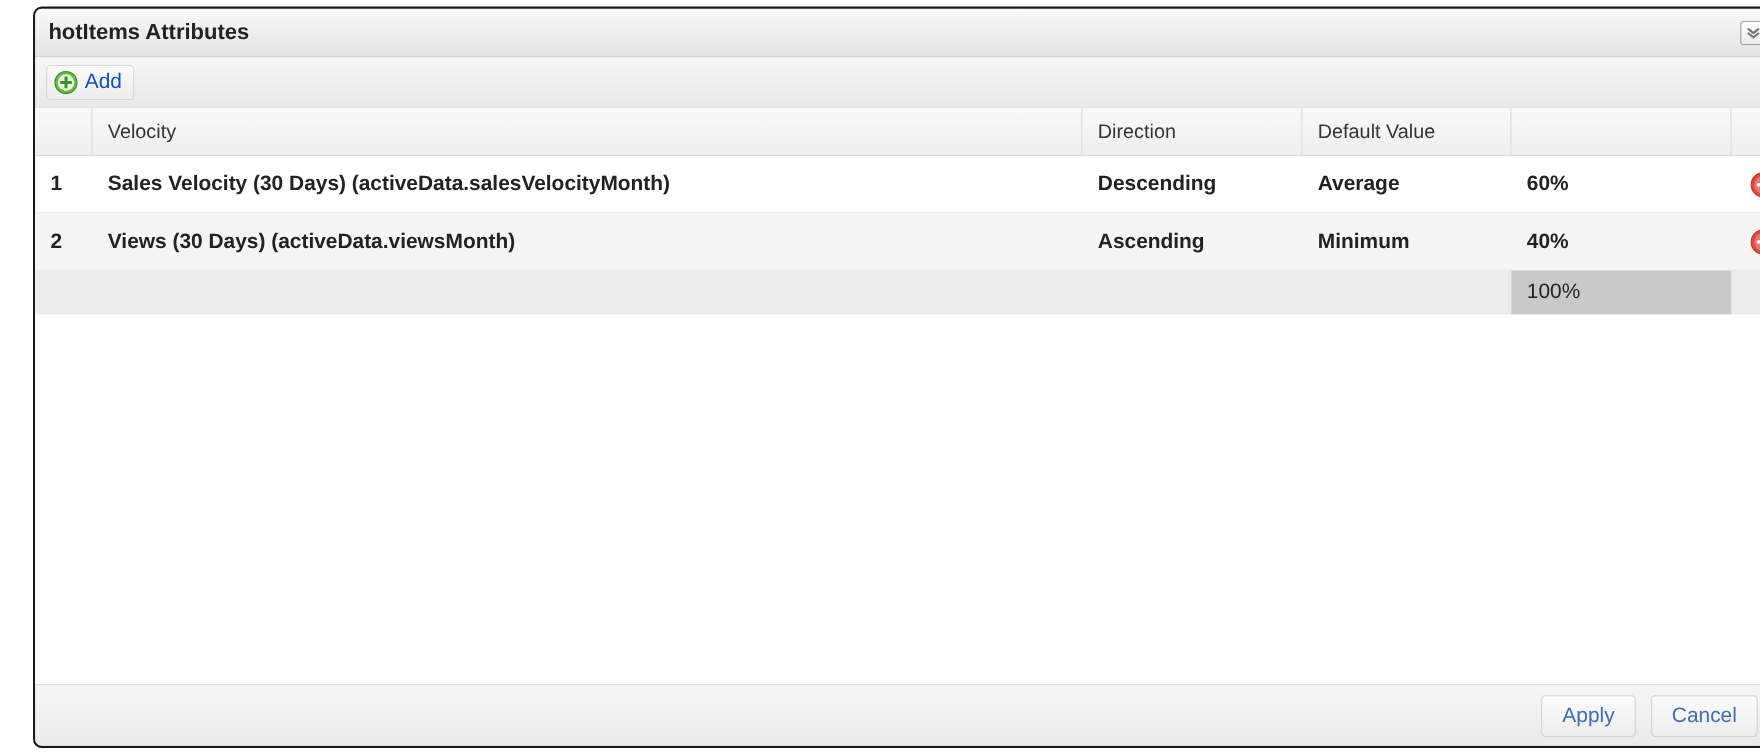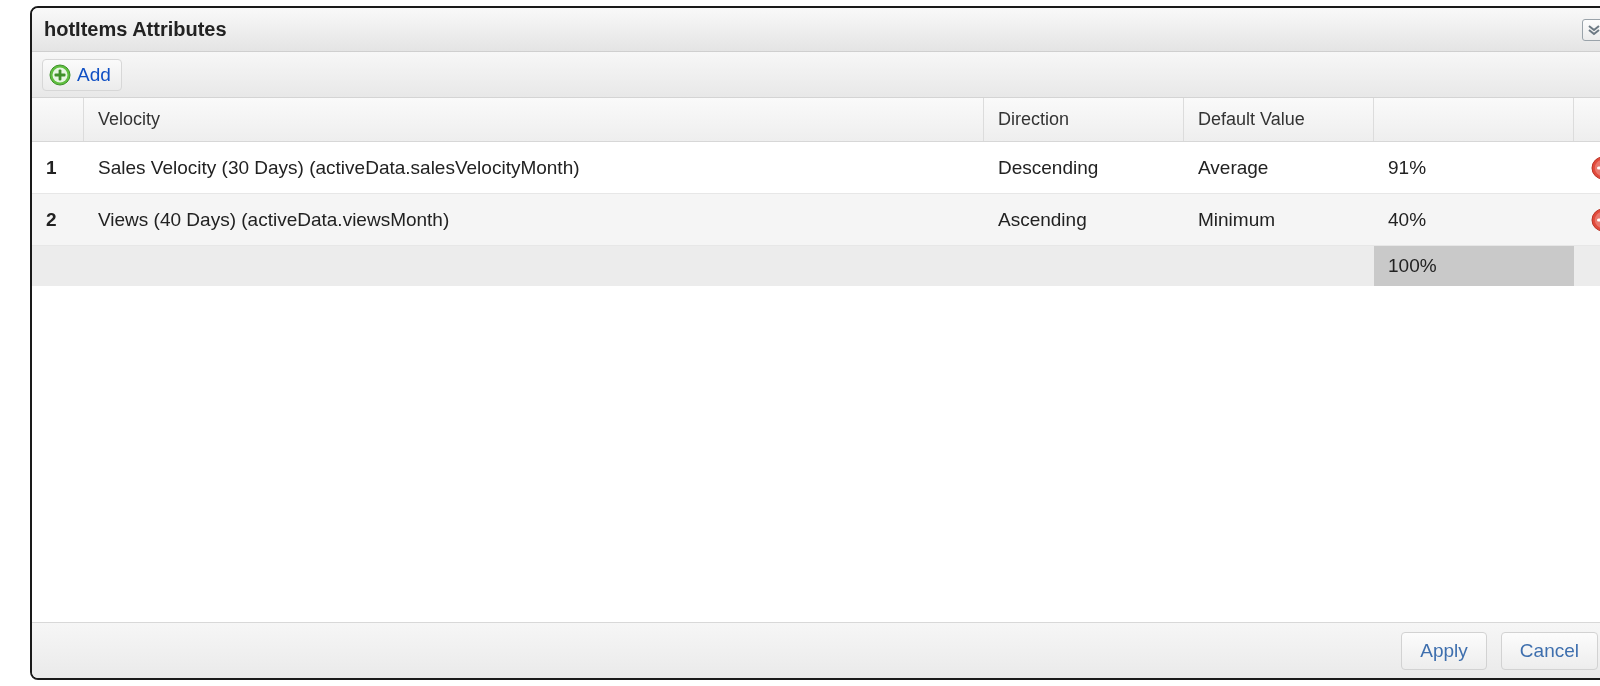--- a/index.html
+++ b/index.html
@@ -127,20 +127,21 @@
     font-size: 19px;
   }
   .grid-row:nth-child(even) {
     background: #f5f5f5;
   }
   .cell {
     padding: 0 14px;
     display: flex;
     align-items: center;
     height: 100%;
+    font-weight: bold;
   }
   .cell.idx { font-weight: bold; color:#222; }
   .cell.action { justify-content: center; padding: 0; }
   .remove-btn {
     width: 24px; height: 24px;
     cursor: pointer;
   }
   .grid-footer {
     height: 40px;
     background: #ececec;
@@ -218,33 +219,33 @@
         <div class="hcell"></div>
       </div>
 
       <div class="grid-body">
 
         <div class="grid-row">
           <div class="cell idx">1</div>
           <div class="cell">Sales Velocity (30 Days) (activeData.salesVelocityMonth)</div>
           <div class="cell">Descending</div>
           <div class="cell">Average</div>
-          <div class="cell">91%</div>
+          <div class="cell">60%</div>
           <div class="cell action">
             <svg class="remove-btn" viewBox="0 0 24 24">
               <circle cx="12" cy="12" r="11" fill="#e24a3b" stroke="#b83326" stroke-width="1"></circle>
               <circle cx="12" cy="12" r="8.2" fill="#ffffff" opacity="0.25"></circle>
               <rect x="6" y="10.4" width="12" height="3.2" rx="1.5" fill="#ffffff"></rect>
             </svg>
           </div>
         </div>
 
         <div class="grid-row">
           <div class="cell idx">2</div>
-          <div class="cell">Views (40 Days) (activeData.viewsMonth)</div>
+          <div class="cell">Views (30 Days) (activeData.viewsMonth)</div>
           <div class="cell">Ascending</div>
           <div class="cell">Minimum</div>
           <div class="cell">40%</div>
           <div class="cell action">
             <svg class="remove-btn" viewBox="0 0 24 24">
               <circle cx="12" cy="12" r="11" fill="#e24a3b" stroke="#b83326" stroke-width="1"></circle>
               <circle cx="12" cy="12" r="8.2" fill="#ffffff" opacity="0.25"></circle>
               <rect x="6" y="10.4" width="12" height="3.2" rx="1.5" fill="#ffffff"></rect>
             </svg>
           </div>

